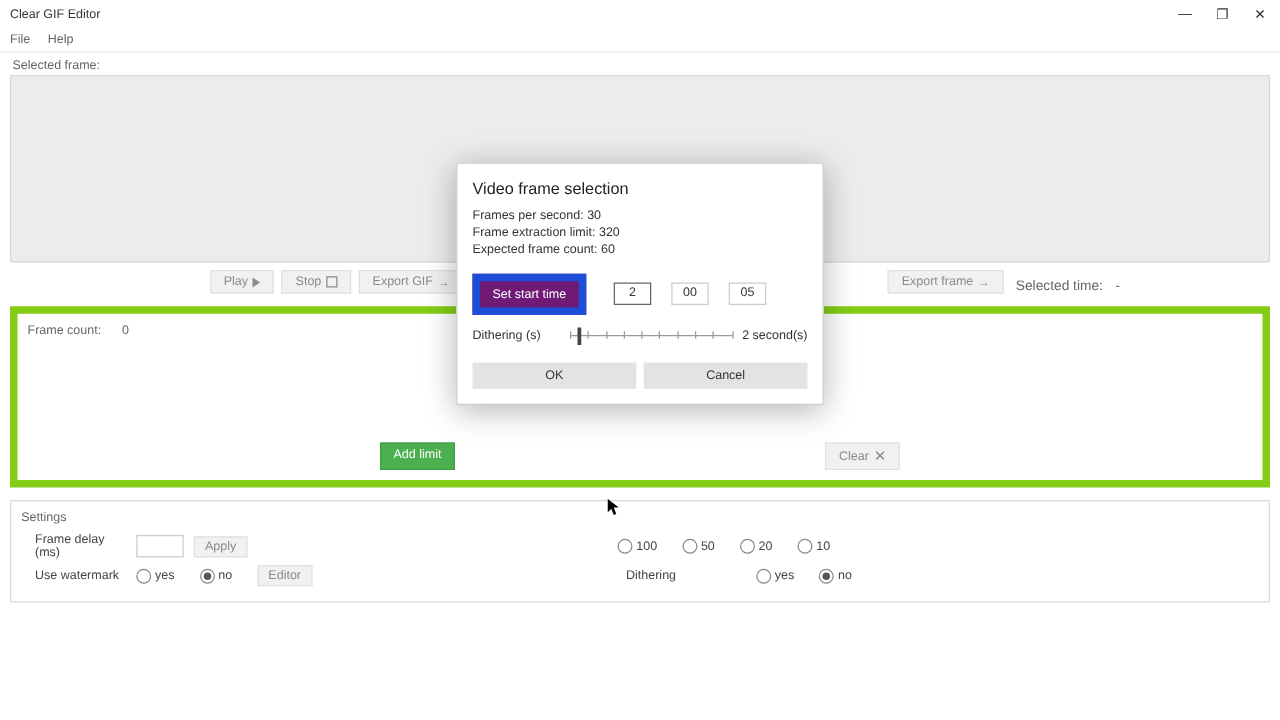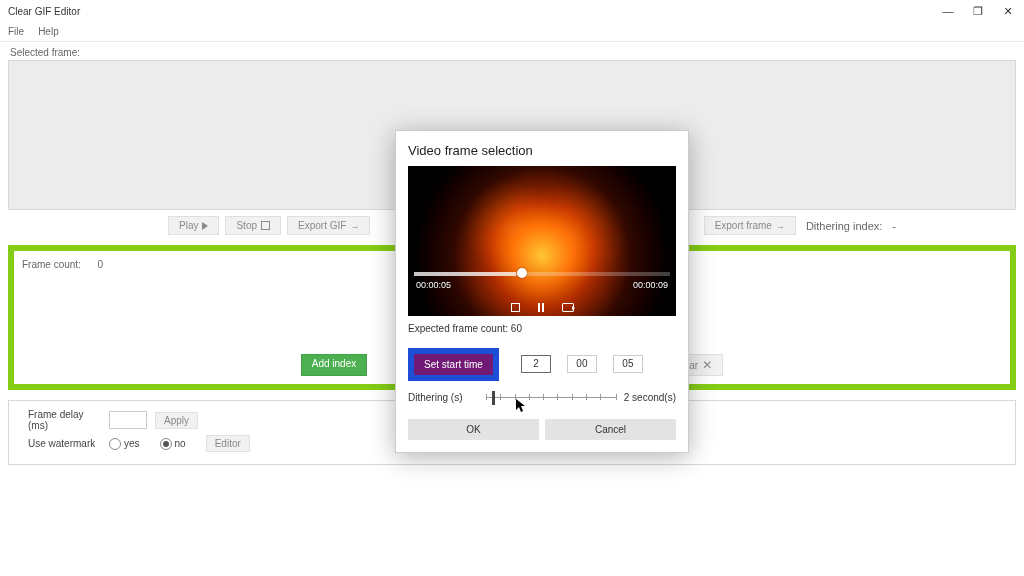--- a/index.html
+++ b/index.html
@@ -38,21 +38,21 @@
 .settings-row { display: flex; align-items: center; gap: 8px; margin-bottom: 4px; font-size: 10px; color: #444;}
 .settings-row .lbl { width: 84px; padding-left: 11px; }
 .txtbox { width: 38px; height: 18px; border: 1px solid #ccc; background: #fff; }
 .txtbox.w30 { width: 30px; text-align: center; font-size: 10px; padding-top: 2px;}
 .radio { width: 12px; height: 12px; border: 1px solid #888; border-radius: 50%; display: inline-flex; align-items: center; justify-content: center; margin-right: 3px; }
 .radio.sel::after { content: ""; width: 6px; height: 6px; border-radius: 50%; background: #555; }
 .sep { width: 280px; }
 .rgrp { display: inline-flex; align-items: center; margin-right: 12px; }
 
 
-.modal-overlay { position: absolute; inset: 0; margin-left: 30px; }
+.modal-overlay { position: absolute; inset: 0; }
 .modal { position: absolute; left: 365px; top: 130px; width: 294px; background: #fff; border: 1px solid #ccc; box-shadow: 0 4px 24px rgba(0,0,0,0.3); padding: 12px; }
 .modal h3 { font-size: 13px; font-weight: 400; color: #222; margin-bottom: 8px; }
 .vidframe { position: relative; width: 100%; height: 150px; overflow: hidden; background: #111; }
 .fire { position: absolute; inset: 0; background:
  radial-gradient(circle at 50% 60%, rgba(255,200,60,0.95) 0%, rgba(255,120,20,0.9) 18%, rgba(200,60,0,0.85) 32%, rgba(60,20,10,0.9) 55%, #0a0604 80%),
  radial-gradient(circle at 38% 40%, rgba(255,230,120,0.9) 0%, rgba(255,160,30,0.8) 10%, transparent 25%),
  radial-gradient(circle at 62% 45%, rgba(255,210,80,0.8) 0%, rgba(255,140,20,0.7) 12%, transparent 28%),
  linear-gradient(#1a0d06,#0a0604);
  filter: contrast(1.1);
 }
@@ -117,48 +117,49 @@
         </div>
       <div class="btn">
           <span>Stop</span>
           <span class="icon-sq"></span>
         </div>
       <div class="btn">
           <span>Export GIF</span>
           <span class="icon-arrow">→</span>
         </div>
     </div>
-    <div style="margin-left:auto; display:flex; gap:10px; align-items:center; margin-right: 120px;">
+    <div style="margin-left:auto; display:flex; gap:10px; align-items:flex-end; margin-right: 120px;">
       <div class="btn">
           <span>Export frame</span>
           <span class="icon-arrow">→</span>
         </div>
-      <span style="color:#666">Dithering index:</span>
+      <span style="color:#666">Selected time:</span>
       <span style="color:#666">-</span>
     </div>
   </div>
 
   <div class="frames-panel">
     <div class="frames-header">
       <span>Frame count:</span>
       &nbsp;&nbsp;&nbsp;&nbsp;
       <span>0</span>
     </div>
     <div class="frames-body"></div>
     <div class="frames-toolbar">
-      <div class="addf"><span>Add index</span></div>
+      <div class="addf"><span>Add limit</span></div>
       <div style="width:280px"></div>
       <div class="btn">
           <span>Clear</span> 
           <span class="x-icon">✕</span>
         </div>
     </div>
   </div>
 
   <div class="settings-panel">
+    <div class="settings-title">Settings</div>
     <div class="settings-row">
       <span class="lbl">Frame delay (ms)</span>
       <div class="txtbox"></div>
       <div class="btn small">Apply</div>
       <div class="sep"></div>
       <span class="rgrp">
           <span class="radio"></span>
           <span>100</span>
         </span>
       <span class="rgrp">
@@ -196,40 +197,23 @@
           <span class="radio sel"></span>
           <span>no</span>
         </span>
     </div>
   </div>
 </div>
 
 <div class="modal-overlay">
   <div class="modal">
     <h3>Video frame selection</h3>
-    <div class="vidframe">
-      <div class="fire"></div>
-      <div class="seekbar">
-          <div class="seekprog"></div>
-        </div>
-      <div class="seekhandle"></div>
-      <div class="vid-times">
-        <span>00:00:05</span>
-        <span>00:00:09</span>
-      </div>
-      <div class="vid-ctrls">
-        <span class="sqicon"></span>
-        <span class="pauseicon">
-            <span></span>
-            <span></span>
-          </span>
-        <span class="loopicon"></span>
-      </div>
-    </div>
     <div class="info">
+      <div><span>Frames per second:</span> <span>30</span></div>
+      <div><span>Frame extraction limit:</span> <span>320</span></div>
       <div><span>Expected frame count:</span> <span>60</span></div>
     </div>
     <div class="row-inputs">
       <div class="set-start">Set start time</div>
       <div style="width:10px"></div>
       <div class="txtbox w30" style="border:1px solid #666">2</div>
       <div style="width:4px"></div>
       <div class="txtbox w30">00</div>
       <div style="width:4px"></div>
       <div class="txtbox w30">05</div>

